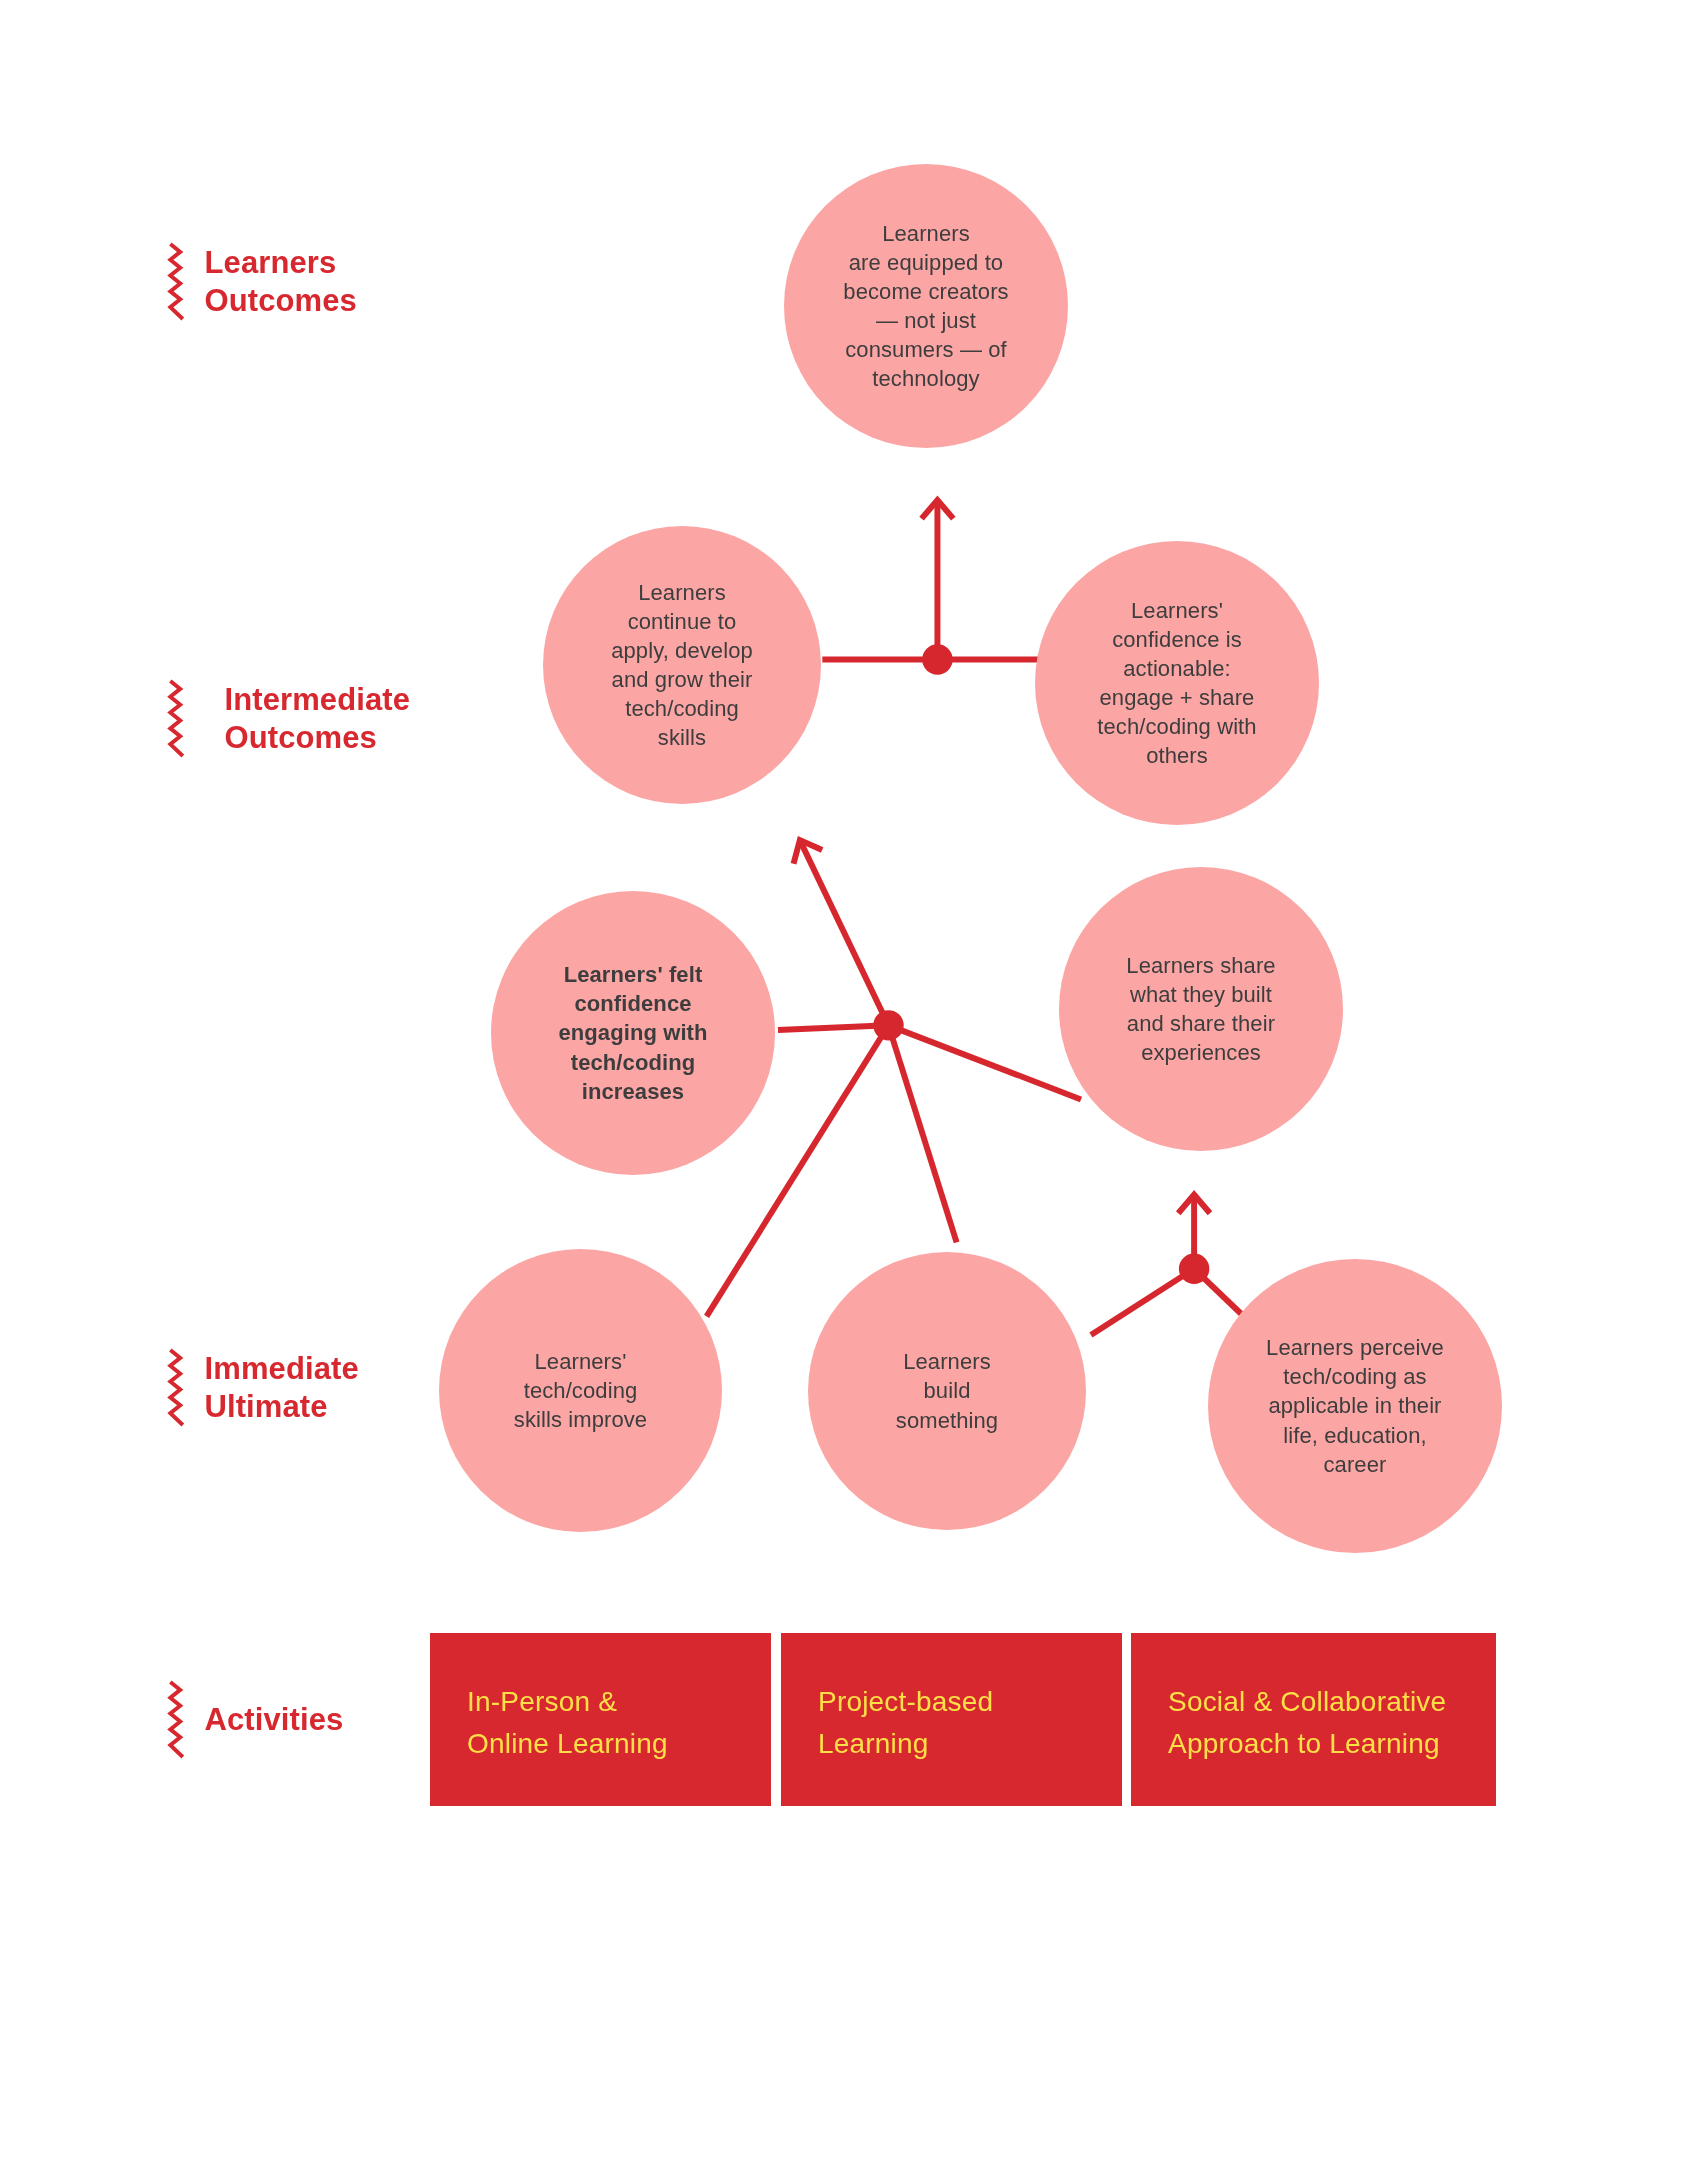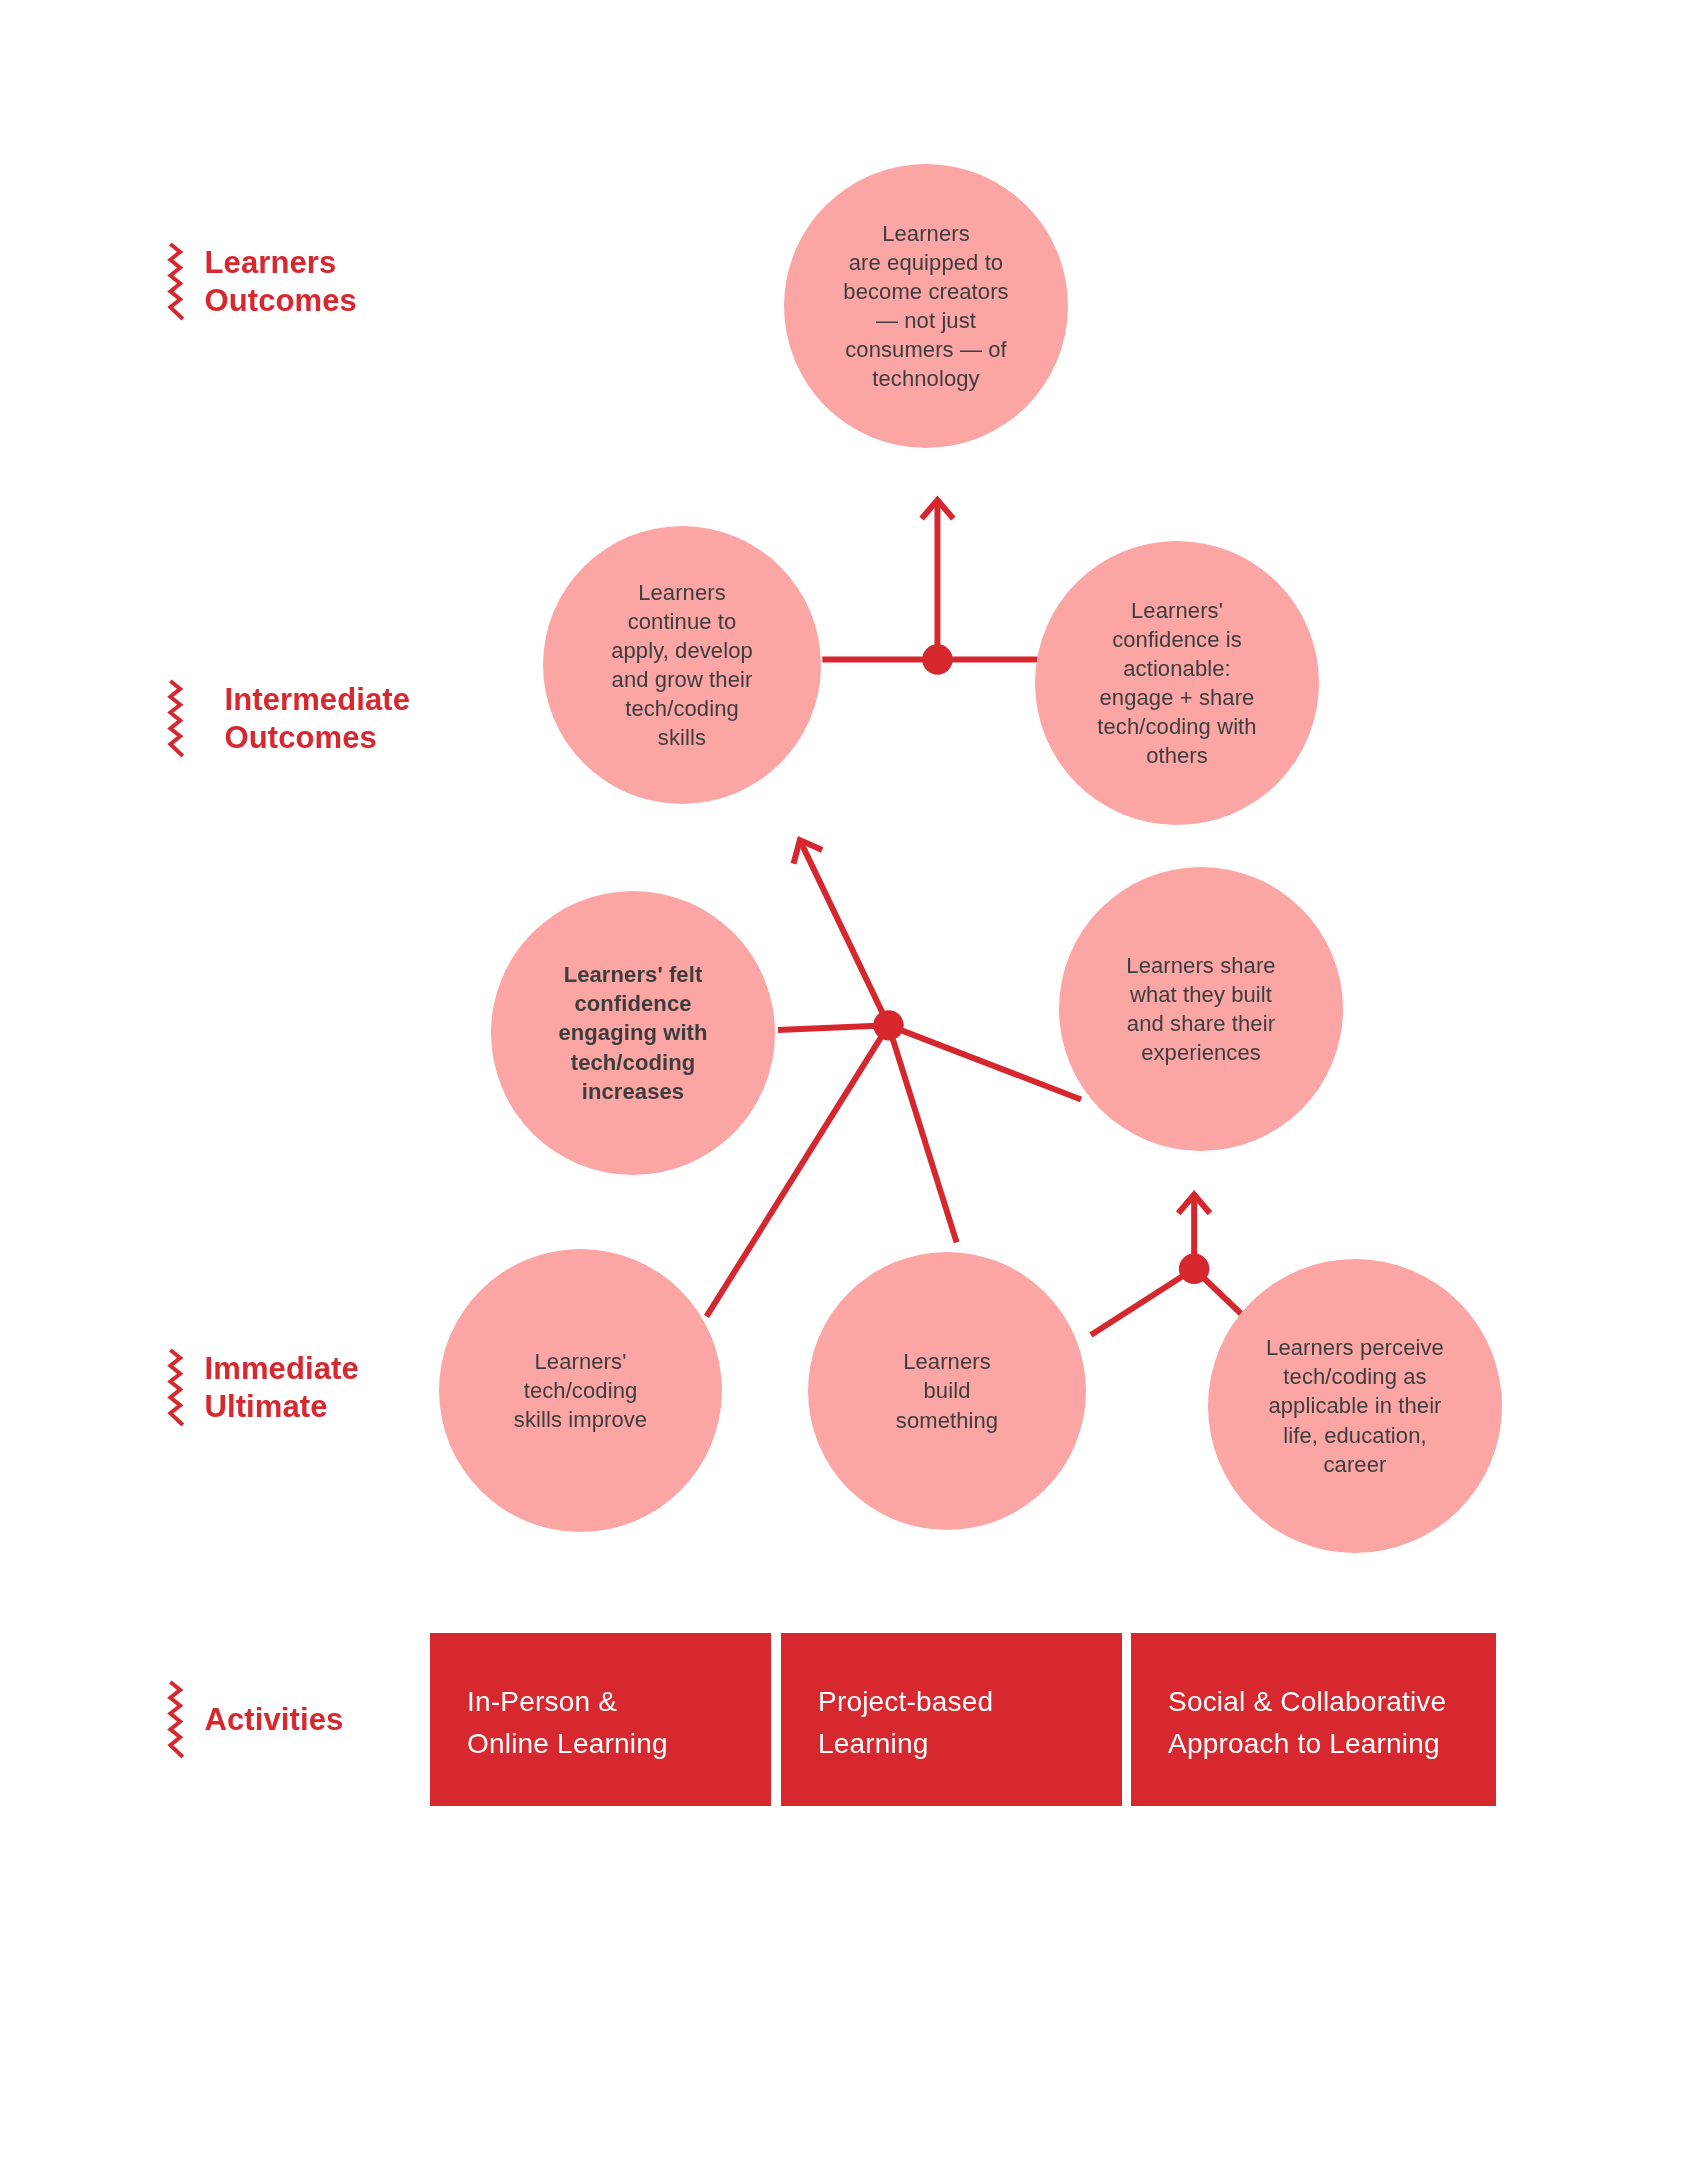--- a/index.html
+++ b/index.html
@@ -46,21 +46,21 @@
     letter-spacing:0.1px;
   }
   .squiggle{flex:0 0 auto;}
   
   .activity-box{
     position:absolute;
     top:1633px;
     height:173px;
     z-index:2;
     background:#d8282f;
-    color:#ffffff;
+    color:#fde047;
     font-size:28px;
     line-height:42px;
     padding:48px 0 0 37px;
     box-sizing:border-box;
     letter-spacing:0.2px;
   }
 </style>
 </head>
 <body>
 

